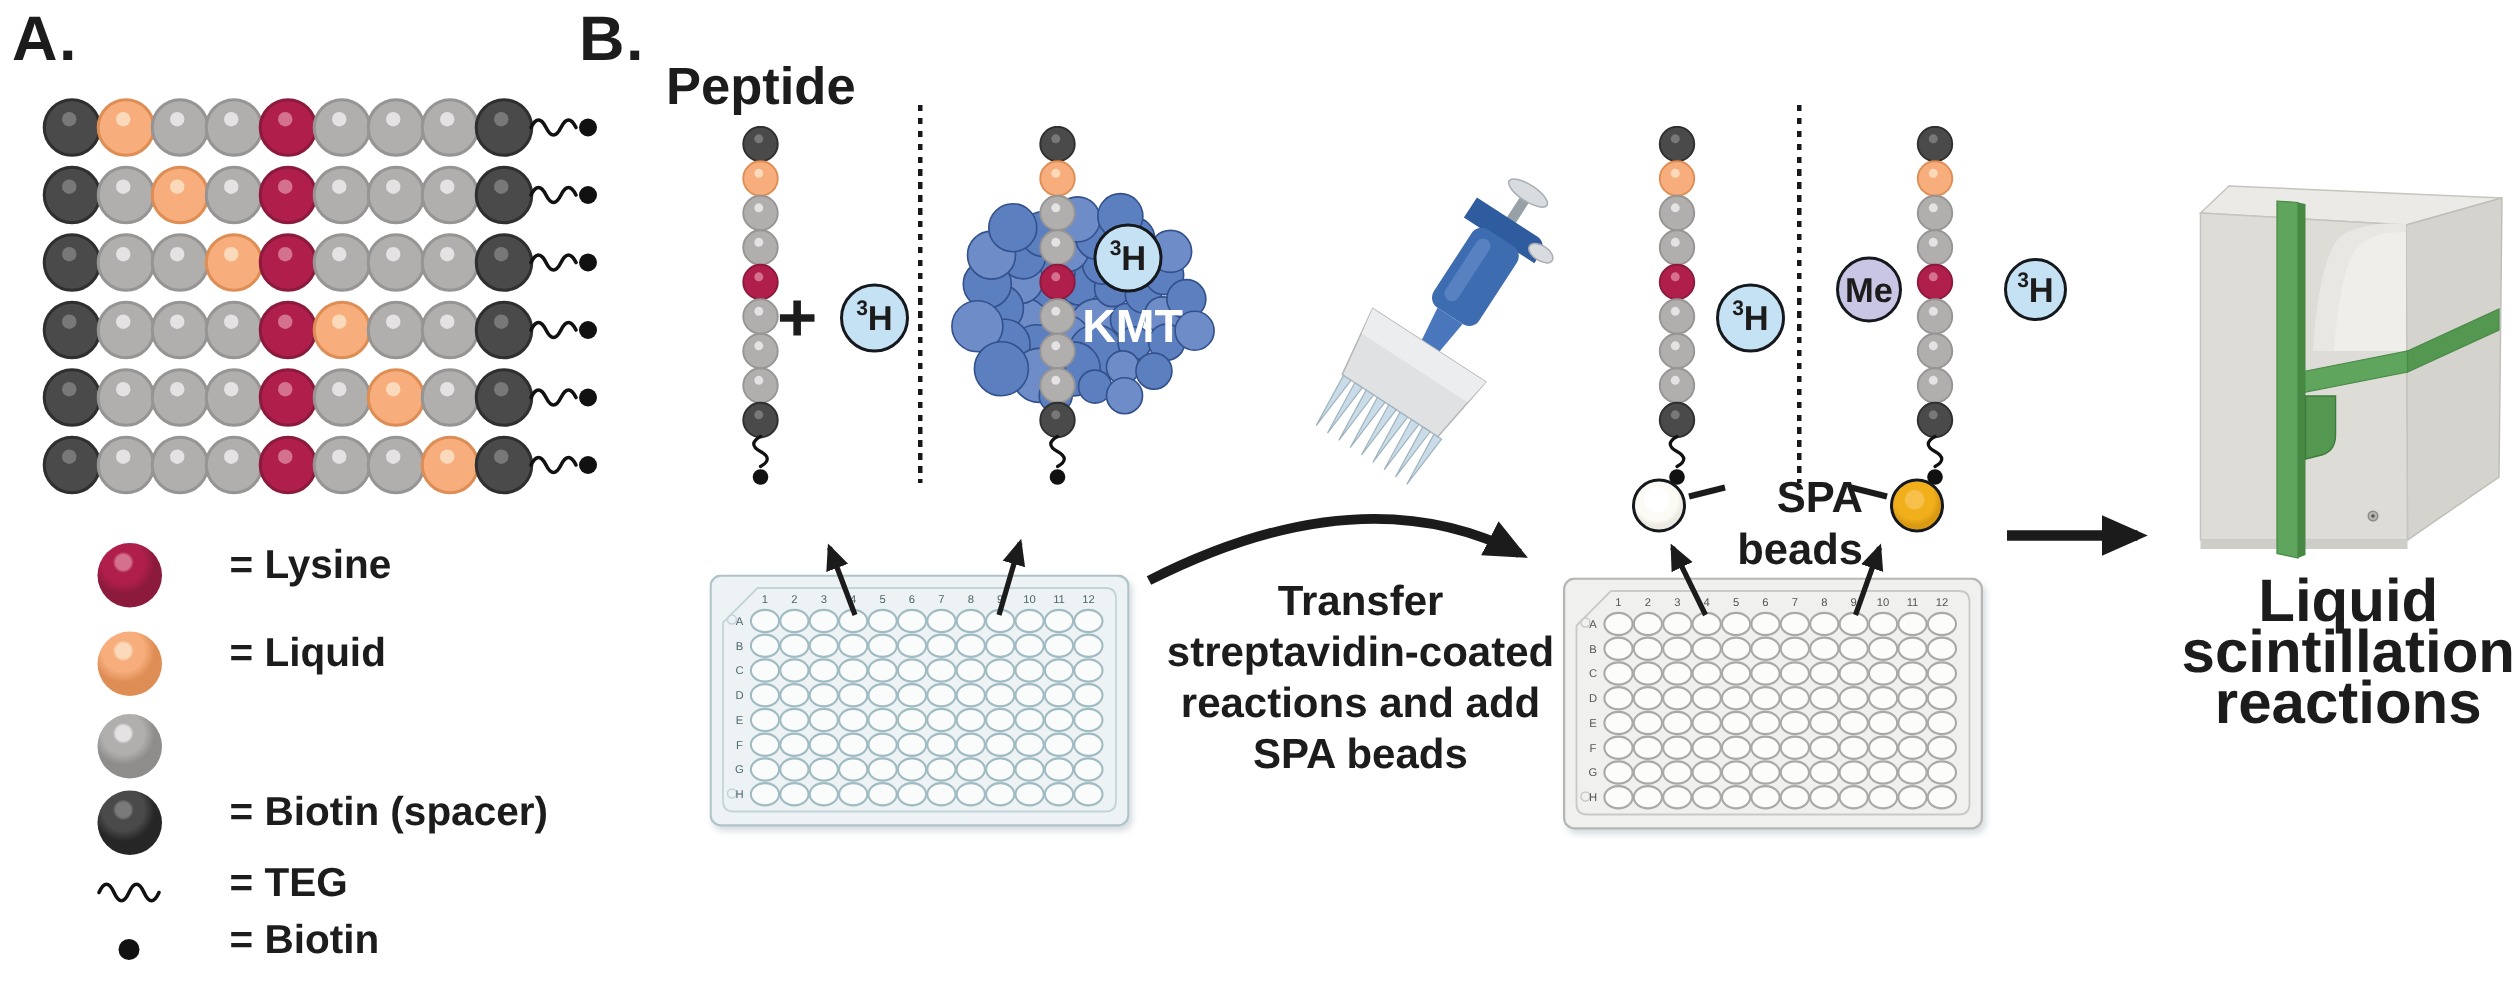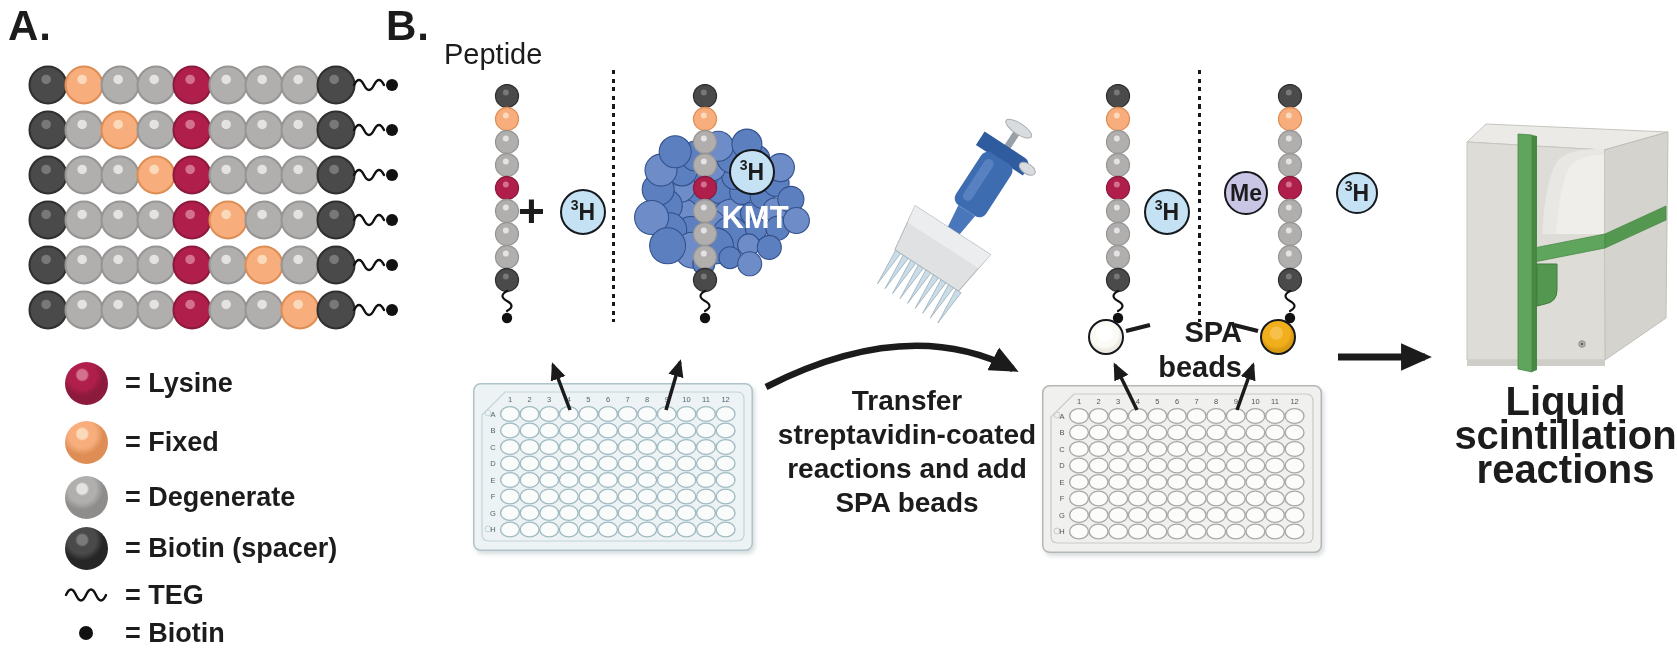--- a/index.html
+++ b/index.html
@@ -1,37 +1,37 @@
 <!DOCTYPE html>
 <html style="--c-lysine: #B01F4B; --c-fixed: #F7AE7C; --c-degenerate: #B1AEAE; --c-glycine: #4A4A4A; --c-tritium: #C5E1F4; --c-methyl: #C9C5E5; --c-spa-white: #FBFAF4; --c-spa-yellow: #F1AF1C; --c-green: #5FA55D;"><head>
 <meta charset="utf-8">
 <style>
   html,body{margin:0;padding:0;background:#ffffff;}
   .canvas{position:relative;width:1677px;height:656px;background:#fff;overflow:hidden;
           font-family:"Liberation Sans",sans-serif;color:#1c1c1c;}
   .abs{position:absolute;}
   .panel-letter{font-size:42px;font-weight:bold;letter-spacing:1px;}
-  .b-label{font-size:29px;font-weight:normal;}
+  .b-label{font-size:35px;font-weight:bold;}
   .plus{font-size:46px;font-weight:bold;}
 
   .badge{position:absolute;border-radius:50%;border:2.5px solid #15181c;box-sizing:border-box;
          background:var(--c-tritium);display:flex;align-items:center;justify-content:center;
          font-weight:bold;font-size:23px;line-height:1;}
   .badge .sup{font-size:14px;transform:translateY(-7px);display:inline-block;}
   .me-badge{background:var(--c-methyl);}
 
   .dotted{position:absolute;width:3px;
           background-image:repeating-linear-gradient(to bottom,#15181c 0 4.2px,transparent 4.2px 8.6px);}
 
   .caption{font-weight:bold;text-align:center;}
   .transfer{font-size:28px;line-height:34px;}
   .lsc{font-size:40px;line-height:34px;}
   .spa-line{position:absolute;font-size:29px;font-weight:bold;text-align:right;}
 
-  .legend-row{position:absolute;display:flex;align-items:center;height:44px;}
+  .legend-row{position:absolute;display:flex;height:44px;gap:28px;}
   .sw-slot{width:46px;display:flex;justify-content:center;align-items:center;}
   .legend-label{font-size:27px;font-weight:bold;margin-left:16px;white-space:nowrap;}
   .sw{width:43px;height:43px;border-radius:50%;}
   .sw-lysine{background:radial-gradient(circle at 40% 30%, #D4718E 0 5px, var(--c-lysine) 7px 14px, #8C1A3C 21px);}
   .sw-fixed{background:radial-gradient(circle at 40% 30%, #FBD9BB 0 5px, var(--c-fixed) 7px 14px, #DE8E55 21px);}
   .sw-degenerate{background:radial-gradient(circle at 40% 30%, #E4E2E2 0 5px, var(--c-degenerate) 7px 14px, #8F8C8C 21px);}
   .sw-glycine{background:radial-gradient(circle at 40% 30%, #7A7A7A 0 5px, var(--c-glycine) 7px 14px, #262626 21px);}
   .dot-sw{width:14px;height:14px;border-radius:50%;background:#111;}
 
   .spa-bead{position:absolute;width:36px;height:36px;border-radius:50%;border:2.6px solid #15181c;box-sizing:border-box;}
@@ -187,27 +187,26 @@
   <div class="legend-row" style="left:63px;top:361px;">
     <span class="sw-slot">
         <span class="sw sw-lysine"></span>
       </span>
     <span class="legend-label">= Lysine</span>
   </div>
   <div class="legend-row" style="left:63px;top:420px;">
     <span class="sw-slot">
         <span class="sw sw-fixed"></span>
       </span>
-    <span class="legend-label">= Fixed</span>
+    <span class="legend-label">= Liquid</span>
   </div>
   <div class="legend-row" style="left:63px;top:475px;">
     <span class="sw-slot">
         <span class="sw sw-degenerate"></span>
       </span>
-    <span class="legend-label">= Degenerate</span>
   </div>
   <div class="legend-row" style="left:63px;top:526px;">
     <span class="sw-slot">
         <span class="sw sw-glycine"></span>
       </span>
     <span class="legend-label">= Biotin (spacer)</span>
   </div>
   <div class="legend-row" style="left:63px;top:573px;">
     <span class="sw-slot">
       <svg width="46" height="18" viewBox="0 0 46 18">

